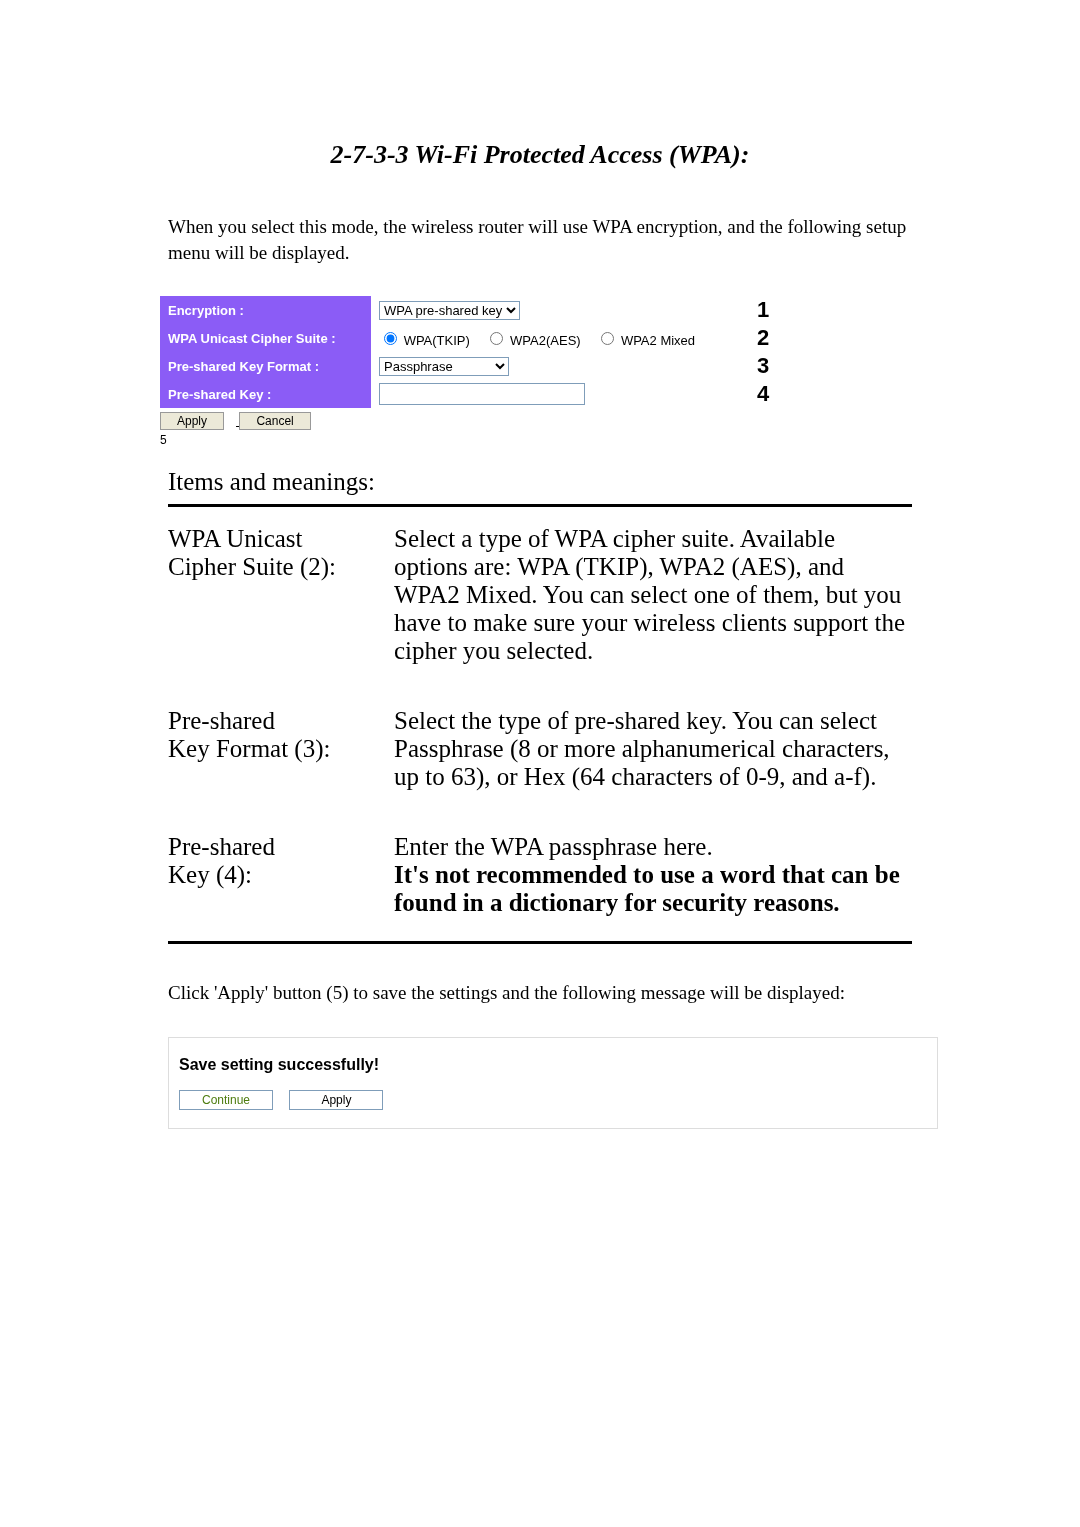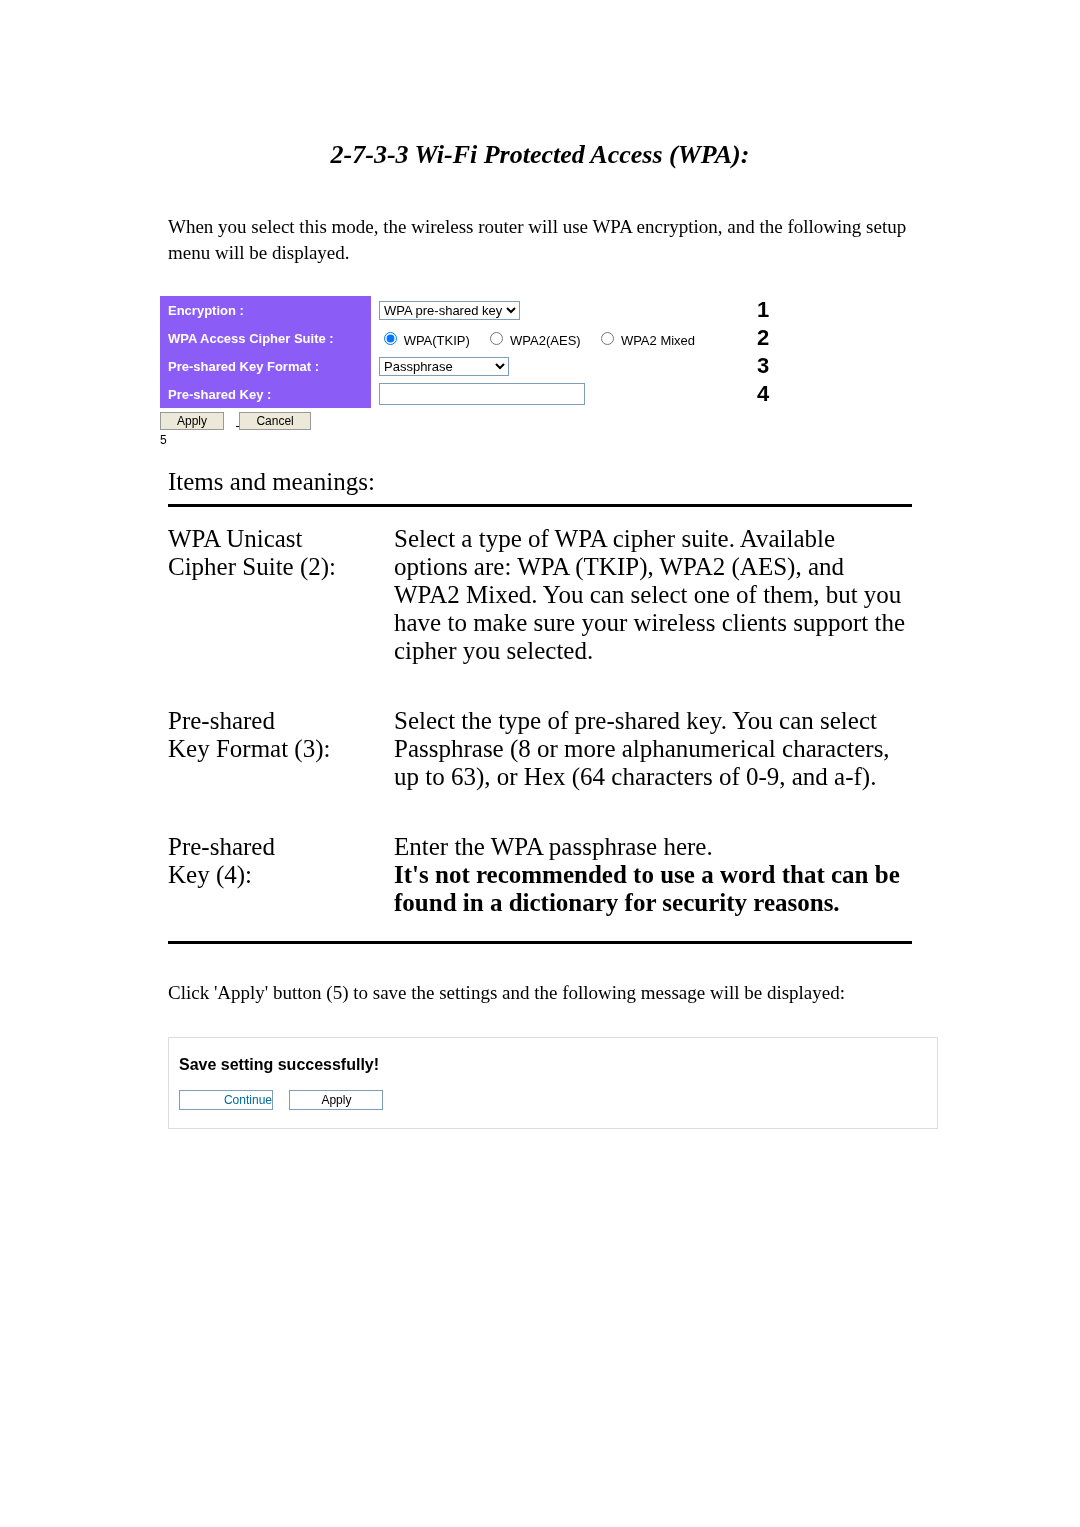--- a/index.html
+++ b/index.html
@@ -143,21 +143,21 @@
     border: 1px solid #7f9db9;
     background: #fff;
     padding: 2px 0;
     width: 92px;
     text-align: center;
     font-size: 12px;
     margin-right: 12px;
     cursor: pointer;
     color: #000;
   }
-  .save-box .sbtn.continue { color: #0369a1; text-align: right; }
+  .save-box .sbtn.continue { color: #4d7c0f; }
 </style>
 </head>
 <body>
 
 <div class="page">
 
   <div class="section-title">2-7-3-3 Wi-Fi Protected Access (WPA):</div>
 
   <div class="body-text">When you select this mode, the wireless router will use WPA encryption, and the following setup menu will be displayed.</div>
 
@@ -167,21 +167,21 @@
           <tr>
         <td class="label-cell">Encryption :</td>
         <td class="value-cell">
           <select class="fake">
             <option>WPA pre-shared key</option>
           </select>
         </td>
         <td class="num-cell">1</td>
       </tr>
       <tr>
-        <td class="label-cell">WPA Access Cipher Suite :</td>
+        <td class="label-cell">WPA Unicast Cipher Suite :</td>
         <td class="value-cell">
           <label class="radio-lbl">
             <input type="radio" name="cipher" checked="" style="">
             <span>WPA(TKIP)</span>
           </label>
           <label class="radio-lbl">
             <input type="radio" name="cipher" style="">
             <span>WPA2(AES)</span>
           </label>
           <label class="radio-lbl">

